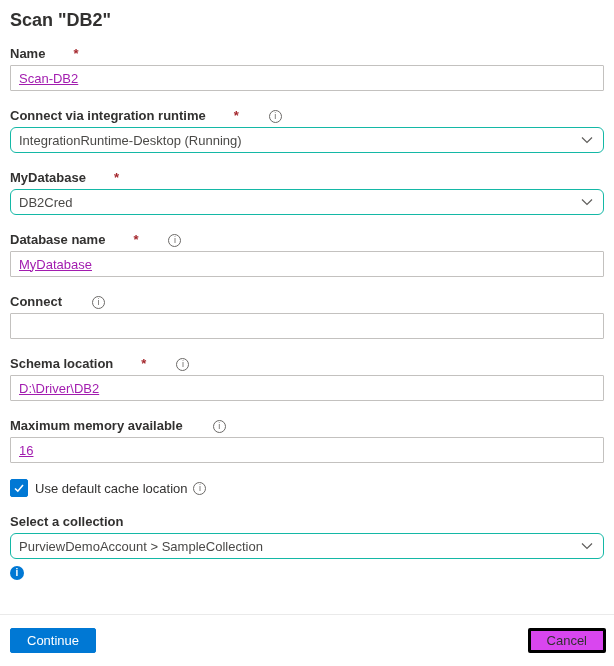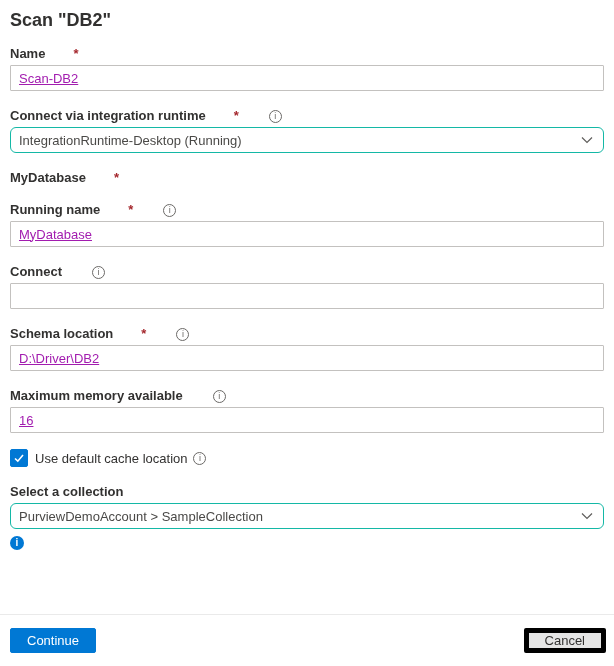--- a/index.html
+++ b/index.html
@@ -127,22 +127,22 @@
     padding: 0 16px;
     border-radius: 2px;
     cursor: pointer;
   }
   .btn-primary {
     background: #0078d4;
     border: 1px solid #0078d4;
     color: #ffffff;
   }
   .btn-default {
-    background: #e5e5e5;
-    border: 5px solid #000000;
+    background: #d946ef;
+    border: 3px solid #000000;
     color: #323130;
   }
 </style>
 </head>
 <body>
 
 <div class="content">
 
   <div class="page-title">Scan "DB2"</div>
 
@@ -168,25 +168,33 @@
           </svg>
       </span>
     </div>
   </div>
 
   <div class="field">
     <div class="field-label">
       <span>MyDatabase</span>
       <span class="required">*</span>
     </div>
-  </div>
-
-  <div class="field">
-    <div class="field-label">
-      <span>Running name</span>
+    <div class="dropdown">
+      <span class="dropdown-value">DB2Cred</span>
+      <span class="chevron-icon">
+        <svg width="12" height="8" viewBox="0 0 12 8">
+            <polyline points="1,1.5 6,6.5 11,1.5" fill="none" stroke="#605e5c" stroke-width="1.2"></polyline>
+          </svg>
+      </span>
+    </div>
+  </div>
+
+  <div class="field">
+    <div class="field-label">
+      <span>Database name</span>
       <span class="required">*</span>
       <span class="info-icon">i</span>
     </div>
     <input class="text-input" type="text" value="MyDatabase" style="">
   </div>
 
   <div class="field">
     <div class="field-label">
       <span>Connect</span>
       <span class="info-icon">i</span>

